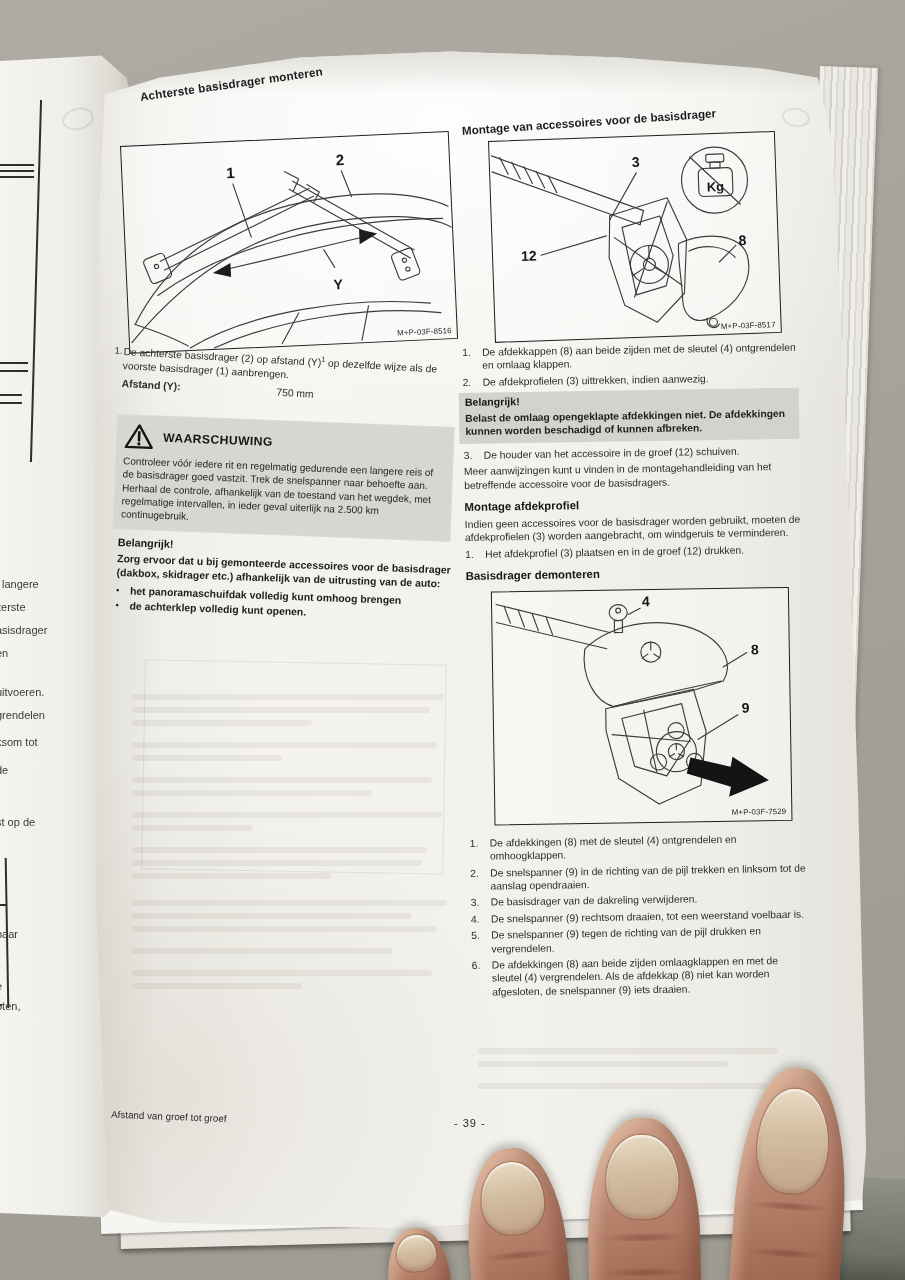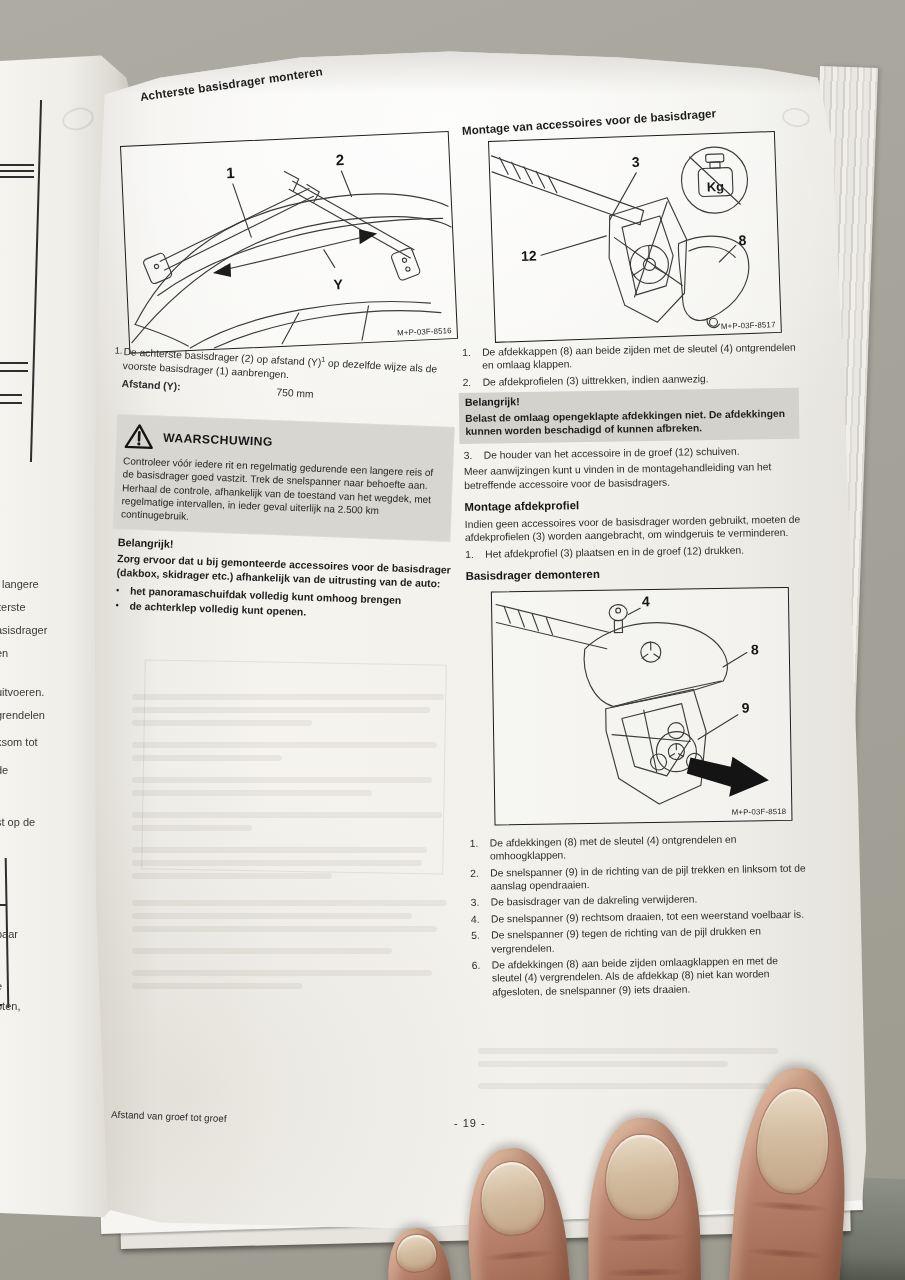--- a/index.html
+++ b/index.html
@@ -351,21 +351,21 @@
             <path d="M175,167 L180,164"></path>
             <path d="M189,167 L184,164"></path>
           <polygon points="196,168 236,178 238,168 274,192 234,208 236,198 192,184" fill="#141414" stroke="none"></polygon>
           <text x="150" y="16" font-size="14" font-weight="bold">4</text>
           <path d="M148,18 L136,24"></path>
           <text x="258" y="66" font-size="14" font-weight="bold">8</text>
           <path d="M254,64 L230,78"></path>
           <text x="248" y="124" font-size="14" font-weight="bold">9</text>
           <path d="M244,126 L204,150"></path>
         </svg>
-        <span class="fig-code">M+P-03F-8518</span>
+        <span class="fig-code">M+P-03F-7529</span>
       </div>
 
       <div class="steps-b">
         <div class="li">
             <span class="n">1.</span>
             <span>De afdekkingen (8) met de sleutel (4) ontgrendelen en omhoogklappen.</span>
           </div>
         <div class="li">
             <span class="n">2.</span>
             <span>De snelspanner (9) in de richting van de pijl trekken en linksom tot de aanslag opendraaien.</span>
@@ -385,21 +385,21 @@
         <div class="li">
             <span class="n">6.</span>
             <span>De afdekkingen (8) aan beide zijden omlaagklappen en met de sleutel (4) vergrendelen. Als de afdekkap (8) niet kan worden afgesloten, de snelspanner (9) iets draaien.</span>
           </div>
       </div>
     </div>
 
     <div class="abs footnote">
       <span class="fn">1.</span><span>Afstand van groef tot groef</span>
     </div>
-    <div class="abs pagenum">- 19 -</div>
+    <div class="abs pagenum">- 39 -</div>
   </div>
 
   <div class="abs finger" style="left:388px;top:1228px;width:62px;height:90px;transform:rotate(-6deg);">
     <div class="nail"></div>
   </div>
   <div class="abs finger" style="left:468px;top:1148px;width:98px;height:180px;transform:rotate(-5deg);">
     <div class="nail"></div>
     <div class="crease" style="top:58%;"></div>
   </div>
   <div class="abs finger" style="left:588px;top:1118px;width:112px;height:210px;transform:rotate(-1deg);">

